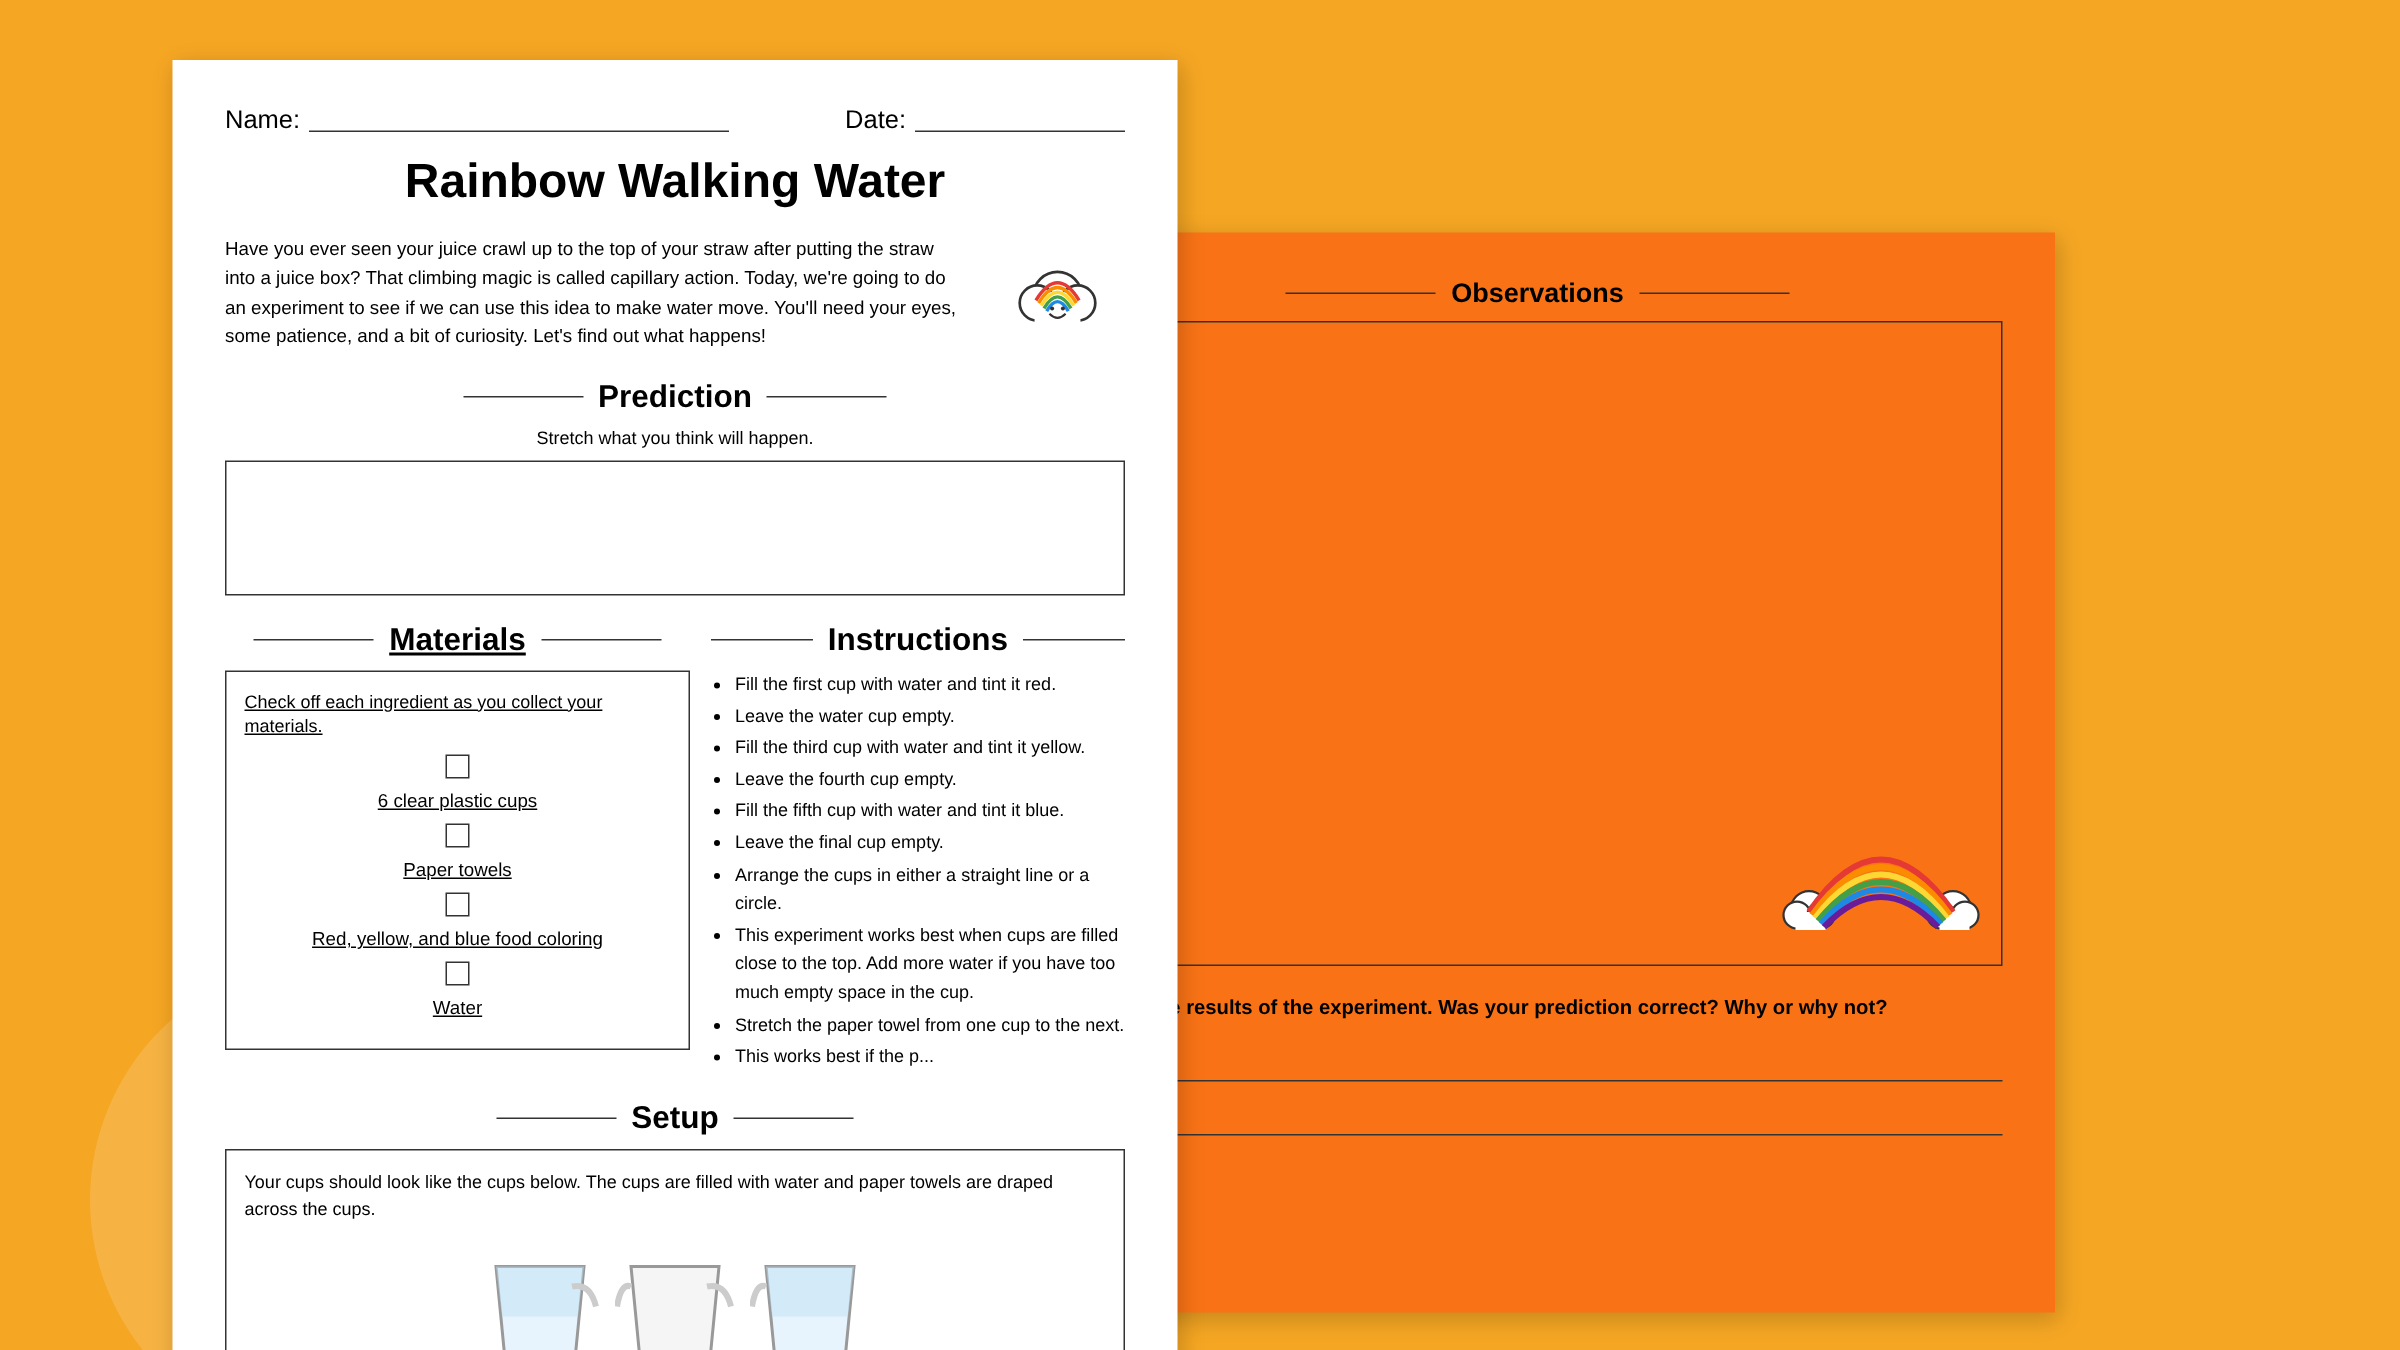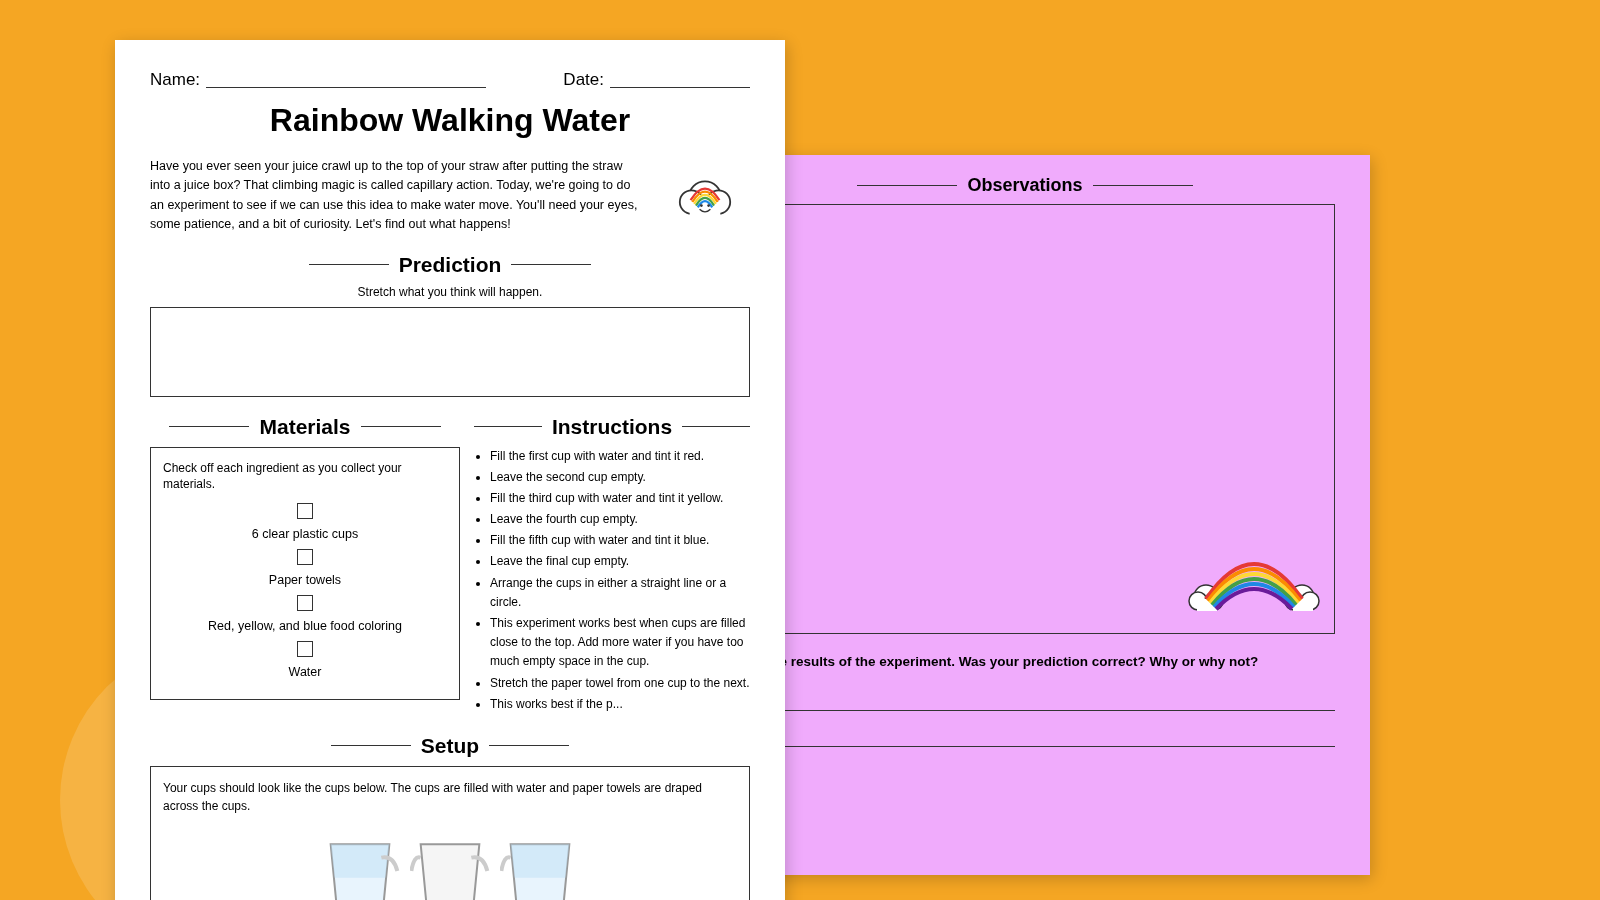--- a/index.html
+++ b/index.html
@@ -36,22 +36,22 @@
       z-index: 2;
     }
 
     
     .page2 {
       position: absolute;
       top: 155px;
       left: 680px;
       width: 690px;
       min-height: 720px;
-      background: #f0abfc;
-      padding: 20px 35px;
+      background: #f97316;
+      padding: 30px 35px;
       box-shadow: 2px 4px 15px rgba(0,0,0,0.2);
       z-index: 1;
     }
 
     
     .name-date-row {
       display: flex;
       justify-content: space-between;
       align-items: center;
       margin-bottom: 12px;
@@ -128,20 +128,21 @@
     }
 
     
     .two-col {
       display: flex;
       gap: 14px;
       margin-bottom: 18px;
     }
     .materials-col {
       flex: 0 0 310px;
+      text-decoration: underline;
     }
     .instructions-col {
       flex: 1;
       overflow: hidden;
     }
 
     .materials-box {
       border: 1.5px solid #333;
       padding: 12px;
       font-size: 12px;
@@ -341,21 +342,21 @@
     </div>
 
     <div class="instructions-col">
       <div class="section-header">
         <div class="line"></div>
         <h2>Instructions</h2>
         <div class="line"></div>
       </div>
       <ul class="instructions-list">
         <li>Fill the first cup with water and tint it red.</li>
-        <li>Leave the second cup empty.</li>
+        <li>Leave the water cup empty.</li>
         <li>Fill the third cup with water and tint it yellow.</li>
         <li>Leave the fourth cup empty.</li>
         <li>Fill the fifth cup with water and tint it blue.</li>
         <li>Leave the final cup empty.</li>
         <li>Arrange the cups in either a straight line or a circle.</li>
         <li>This experiment works best when cups are filled close to the top. Add more water if you have too much empty space in the cup.</li>
         <li>Stretch the paper towel from one cup to the next.</li>
         <li>This works best if the p...</li>
       </ul>
     </div>

